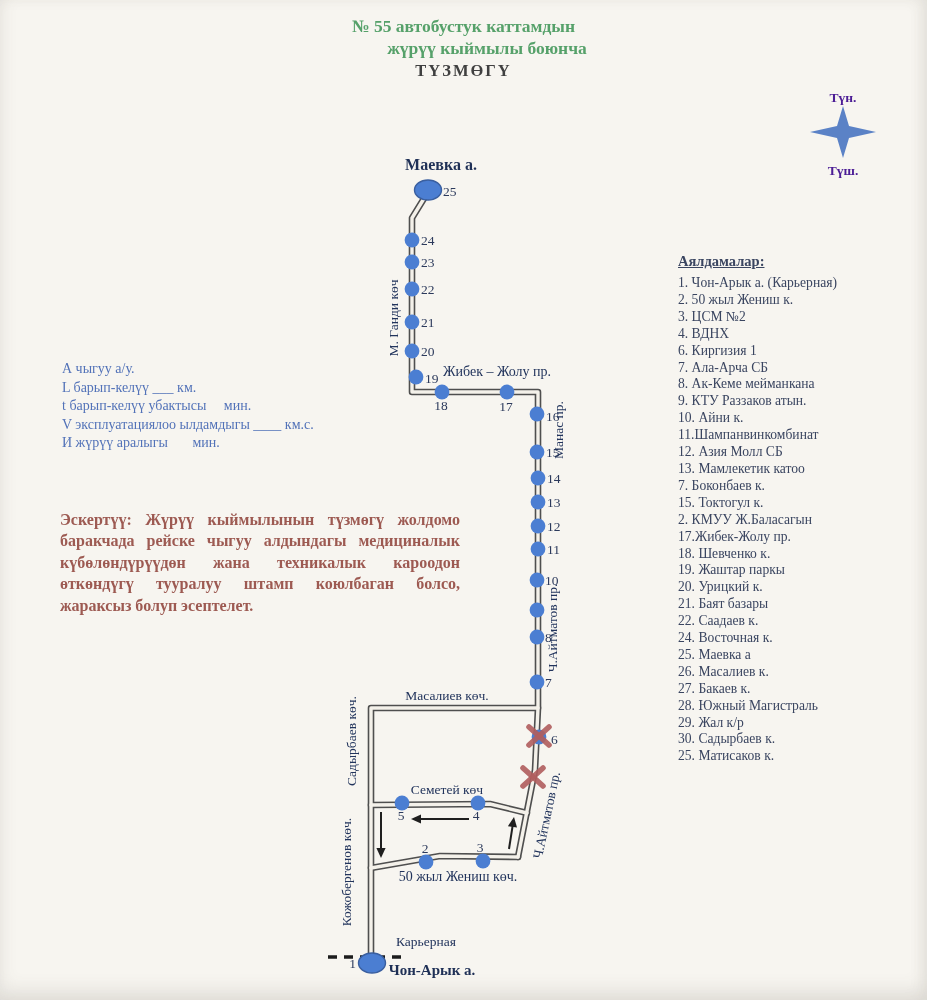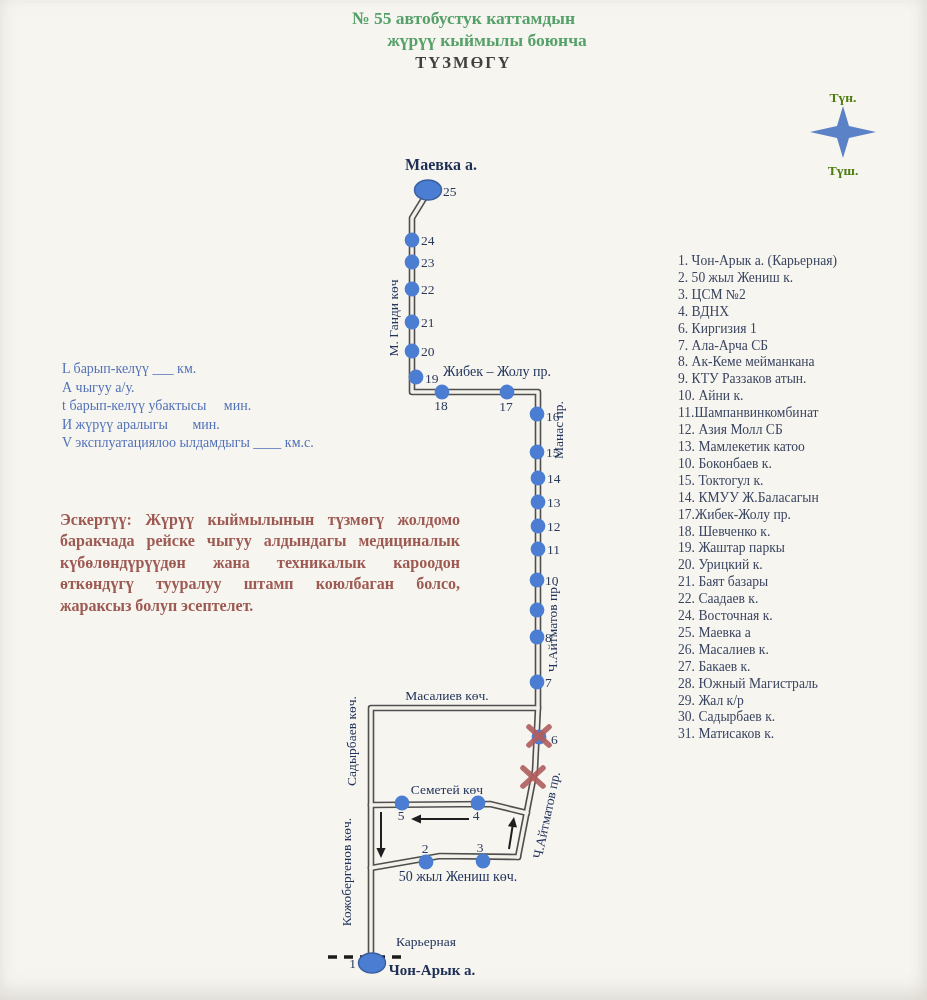--- a/index.html
+++ b/index.html
@@ -2,25 +2,25 @@
 <html><head>
 <meta charset="utf-8">
 <style>
   html,body{margin:0;padding:0;background:#e9e7e2;}
   .page{
     position:relative;width:927px;height:1000px;margin:0 auto;
     background:#f7f5f0;overflow:hidden;
     font-family:"Liberation Serif","DejaVu Serif",serif;
     box-shadow:inset 0 -10px 18px rgba(90,85,75,.12), inset -6px 0 14px rgba(90,85,75,.06);
   }
-  .title-block{position:absolute;left:0;top:7px;width:927px;text-align:center;}
+  .title-block{position:absolute;left:0;top:15px;width:927px;text-align:center;}
   .title-line{font-weight:bold;font-size:17.5px;line-height:22px;}
   .title-line.last{font-size:16.5px;letter-spacing:2px;margin-top:1px;}
   .compass{position:absolute;left:809px;top:90px;width:68px;text-align:center;}
-  .compass-label{font-weight:bold;font-size:13.5px;color:#4d7c0f;line-height:15px;}
+  .compass-label{font-weight:bold;font-size:13.5px;color:#4c1d95;line-height:15px;}
   .route-info{position:absolute;left:62px;top:360px;width:330px;}
   .route-info-line{font-size:14px;line-height:18.6px;}
   .notice{position:absolute;left:60px;top:509px;width:400px;font-size:16px;
           line-height:21.4px;text-align:justify;font-weight:bold;}
   .notice b{font-weight:bold;}
   .stops-panel{position:absolute;left:678px;top:253px;width:245px;color:#3a4560;}
   .stops-header{font-size:14.5px;font-weight:bold;text-decoration:underline;margin-bottom:5px;}
   .stops-item{font-size:13.6px;line-height:16.9px;white-space:nowrap;}
   svg.route-map{position:absolute;left:0;top:0;}
 </style>
@@ -37,63 +37,64 @@
 
   <div class="compass">
     <div class="compass-label">Түн.</div>
     <svg width="68" height="54" viewBox="0 0 68 54">
       <polygon id="compass-star" points="34,1 40,21 67,27 40,33 34,53 28,33 1,27 28,21" fill="#5b82c6"></polygon>
     </svg>
     <div class="compass-label">Түш.</div>
   </div>
 
   <div class="route-info" id="route-info" style="color: rgb(82, 114, 184);">
+      <div class="route-info-line">А чыгуу  а/у.</div>
       <div class="route-info-line">L барып-келүү  ___ км.</div>
-      <div class="route-info-line">А чыгуу  а/у.</div>
       <div class="route-info-line">t барып-келүү убактысы&nbsp;&nbsp;&nbsp;&nbsp; мин.</div>
+      <div class="route-info-line">V эксплуатациялоо ылдамдыгы ____ км.с.</div>
       <div class="route-info-line">И жүрүү аралыгы&nbsp;&nbsp;&nbsp;&nbsp;&nbsp;&nbsp; мин.</div>
-      <div class="route-info-line">V эксплуатациялоо ылдамдыгы ____ км.с.</div>
     </div>
 
   <div class="notice" id="notice" style="color: rgb(157, 90, 82);">
     <b>Эскертүү:</b>
     <span>Жүрүү кыймылынын түзмөгү жолдомо баракчада рейске чыгуу алдындагы медициналык күбөлөндүрүүдөн жана техникалык кароодон өткөндүгү тууралуу штамп коюлбаган болсо, жараксыз болуп эсептелет.</span>
   </div>
 
   <div class="stops-panel">
+    <div class="stops-header">Аялдамалар:</div>
     <div id="stops-list">
         <div class="stops-item">1. Чон-Арык а. (Карьерная)</div>
         <div class="stops-item">2. 50 жыл Жениш к.</div>
         <div class="stops-item">3. ЦСМ №2</div>
         <div class="stops-item">4. ВДНХ</div>
         <div class="stops-item">6. Киргизия 1</div>
         <div class="stops-item">7. Ала-Арча СБ</div>
         <div class="stops-item">8. Ак-Кеме мейманкана</div>
         <div class="stops-item">9. КТУ Раззаков атын.</div>
         <div class="stops-item">10. Айни к.</div>
         <div class="stops-item">11.Шампанвинкомбинат</div>
         <div class="stops-item">12. Азия Молл СБ</div>
         <div class="stops-item">13. Мамлекетик катоо</div>
-        <div class="stops-item">10. Боконбаев к.</div>
+        <div class="stops-item">7. Боконбаев к.</div>
         <div class="stops-item">15. Токтогул к.</div>
-        <div class="stops-item">14. КМУУ Ж.Баласагын</div>
+        <div class="stops-item">2. КМУУ Ж.Баласагын</div>
         <div class="stops-item">17.Жибек-Жолу пр.</div>
         <div class="stops-item">18. Шевченко к.</div>
         <div class="stops-item">19. Жаштар паркы</div>
         <div class="stops-item">20. Урицкий к.</div>
         <div class="stops-item">21. Баят базары</div>
         <div class="stops-item">22. Саадаев к.</div>
         <div class="stops-item">24. Восточная к.</div>
         <div class="stops-item">25. Маевка а</div>
         <div class="stops-item">26. Масалиев к.</div>
         <div class="stops-item">27. Бакаев к.</div>
         <div class="stops-item">28. Южный Магистраль</div>
         <div class="stops-item">29. Жал к/р</div>
         <div class="stops-item">30. Садырбаев к.</div>
-        <div class="stops-item">31. Матисаков к.</div>
+        <div class="stops-item">25. Матисаков к.</div>
       </div>
   </div>
 
   <svg class="route-map" id="route-map" width="927" height="1000" viewBox="0 0 927 1000">
       <path d="M 428 192 L 412 218 L 412 392 L 538 392 L 538 708 L 371 708 L 371 958" fill="none" stroke="#4f4f4f" stroke-width="6.6" stroke-linejoin="round" stroke-linecap="round"></path>
       <path d="M 538 708 L 535 770 L 518 857" fill="none" stroke="#4f4f4f" stroke-width="6.6" stroke-linejoin="round" stroke-linecap="round"></path>
       <path d="M 371 805 L 490 804 L 527 813" fill="none" stroke="#4f4f4f" stroke-width="6.6" stroke-linejoin="round" stroke-linecap="round"></path>
       <path d="M 371 868 L 440 856 L 518 857" fill="none" stroke="#4f4f4f" stroke-width="6.6" stroke-linejoin="round" stroke-linecap="round"></path>
       <path d="M 428 192 L 412 218 L 412 392 L 538 392 L 538 708 L 371 708 L 371 958" fill="none" stroke="#f4f1ea" stroke-width="3.4" stroke-linejoin="round" stroke-linecap="round"></path>
       <path d="M 538 708 L 535 770 L 518 857" fill="none" stroke="#f4f1ea" stroke-width="3.4" stroke-linejoin="round" stroke-linecap="round"></path>

